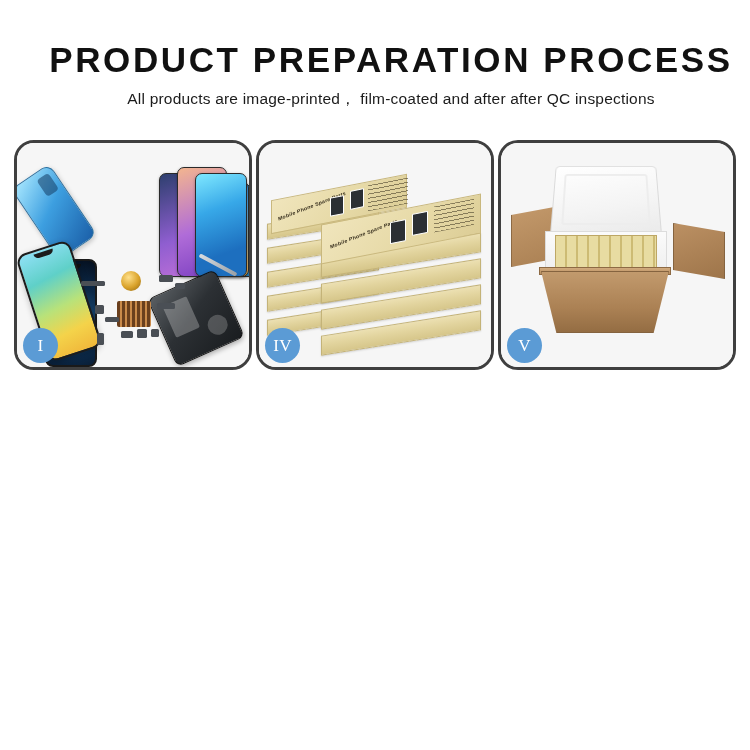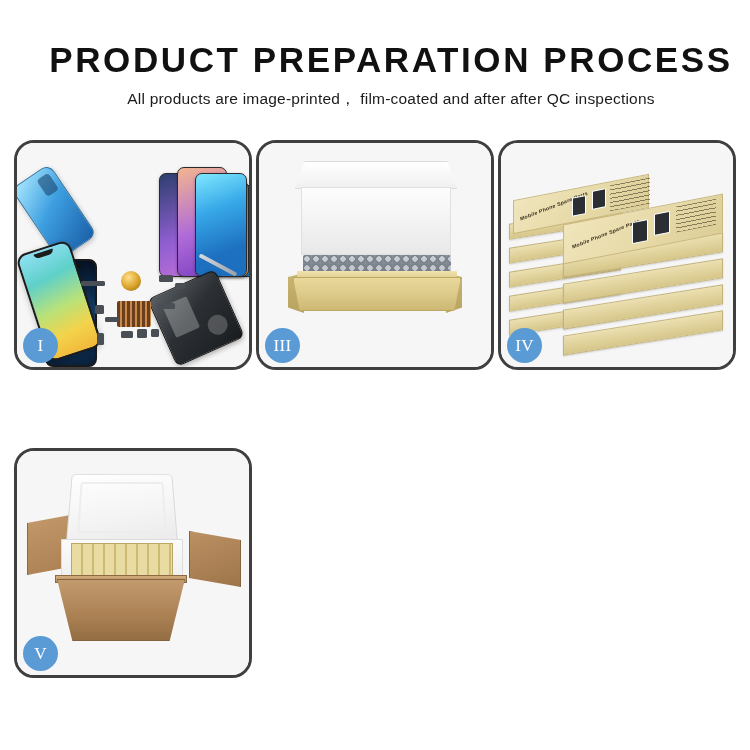--- a/index.html
+++ b/index.html
@@ -403,32 +403,20 @@
         <div class="p1-dot" style="left:140px; top:160px; width:18px; height:6px;"></div>
         <div class="p1-dot" style="left:104px; top:188px; width:12px; height:7px;"></div>
         <div class="p1-dot" style="left:120px; top:186px; width:10px; height:9px;"></div>
         <div class="p1-dot" style="left:134px; top:186px; width:8px;  height:8px;"></div>
         <div class="p1-dot" style="left:80px;  top:190px; width:7px;  height:12px;"></div>
       </div>
       <div class="badge">I</div>
     </div>
 
 
-    <div class="panel">
-      <div class="panel-stage">
-        <div class="p3-lid"></div>
-        <div class="p3-foam"></div>
-        <div class="p3-bubble"></div>
-        <div class="p3-side-l"></div>
-        <div class="p3-side-r"></div>
-        <div class="p3-rim"></div>
-        <div class="p3-front"></div>
-      </div>
-      <div class="badge">III</div>
-    </div>
 
     <div class="panel">
       <div class="panel-stage">
         <div class="p4-stack">
 
           <div class="p4-box" style="left:2px;  top:62px;  width:112px; height:16px; transform:skewY(-9deg);"></div>
           <div class="p4-box" style="left:2px;  top:86px;  width:112px; height:16px; transform:skewY(-9deg);"></div>
           <div class="p4-box" style="left:2px;  top:110px; width:112px; height:16px; transform:skewY(-9deg);"></div>
           <div class="p4-box" style="left:2px;  top:134px; width:112px; height:16px; transform:skewY(-9deg);"></div>
           <div class="p4-box" style="left:2px;  top:158px; width:112px; height:16px; transform:skewY(-9deg);"></div>

